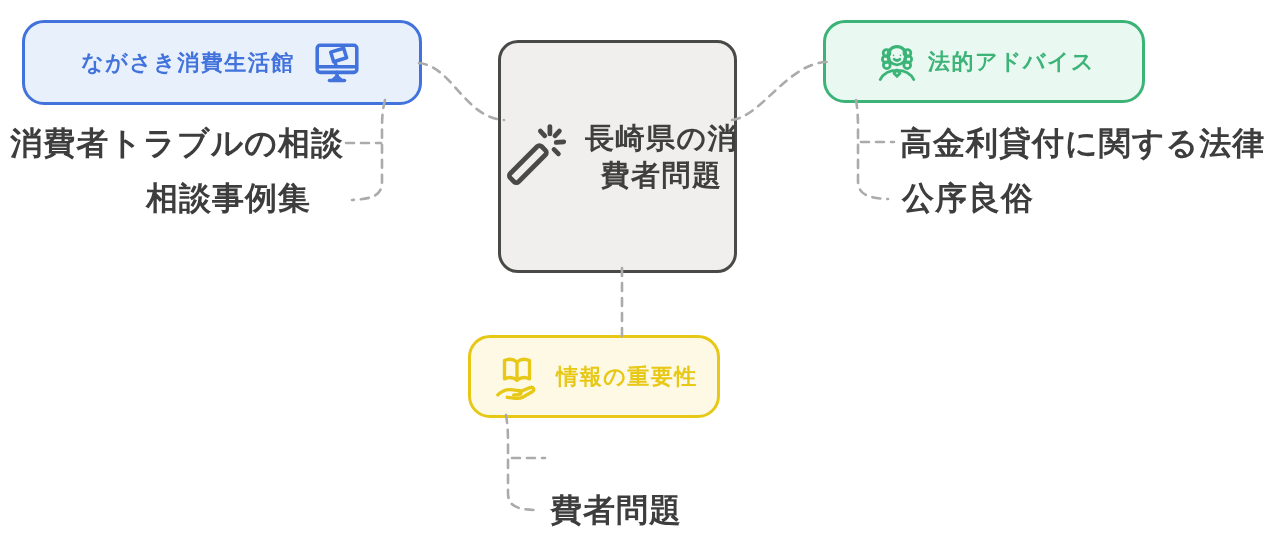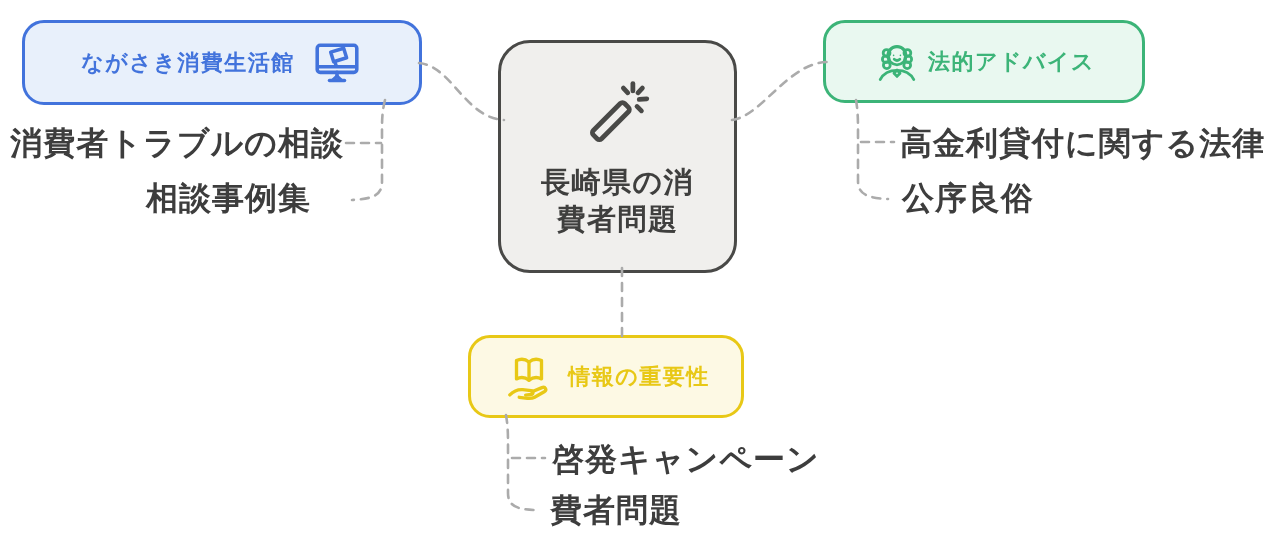--- a/index.html
+++ b/index.html
@@ -49,29 +49,29 @@
     left: 22px; top: 20px; width: 400px; height: 85px;
     background: var(--blue-fill); border: 3px solid var(--blue);
     border-radius: 22px; color: var(--blue); gap: 16px;
   }
   .node-right {
     left: 823px; top: 20px; width: 322px; height: 83px;
     background: var(--green-fill); border: 3px solid var(--green);
     border-radius: 22px; color: var(--green); gap: 7px;
   }
   .node-bottom {
-    left: 468px; top: 335px; width: 276px; height: 83px;
+    left: 468px; top: 335px; width: 252px; height: 83px;
     background: var(--yellow-fill); border: 3px solid var(--yellow);
     border-radius: 22px; color: var(--yellow); gap: 12px;
   }
   .node-center {
     left: 498px; top: 40px; width: 239px; height: 233px;
     background: var(--gray-fill); border: 3px solid var(--dark);
-    border-radius: 32px; color: var(--dark);
-    flex-direction: column; gap: 12px;
+    border-radius: 20px; color: var(--dark);
+    flex-direction: row; gap: 12px;
   }
   .center-text {
     text-align: center;
     font-size: 29px;
     font-weight: 600;
     line-height: 37px;
     letter-spacing: 1.5px;
     color: var(--dark-text);
   }
 
@@ -171,16 +171,15 @@
         <path d="M13.4 19.1 l4.8 -2 c1.6 -0.6 2.6 1.1 1.1 2 l-4.6 2.6 c-1.3 0.74 -2.9 0.64 -4.4 0.44 l-3 -0.4"></path>
       </svg>
     </span>
     <span class="node-label">情報の重要性</span>
   </div>
 
   <div class="child child-l1">消費者トラブルの相談</div>
   <div class="child child-r1">高金利貸付に関する法律</div>
   <div class="child child-l2">相談事例集</div>
   <div class="child child-r2">公序良俗</div>
-  <div class="child child-b1">啓発キャンペーン</div>
   <div class="child child-b2">費者問題</div>
 
 </div>
 
 </body></html>

